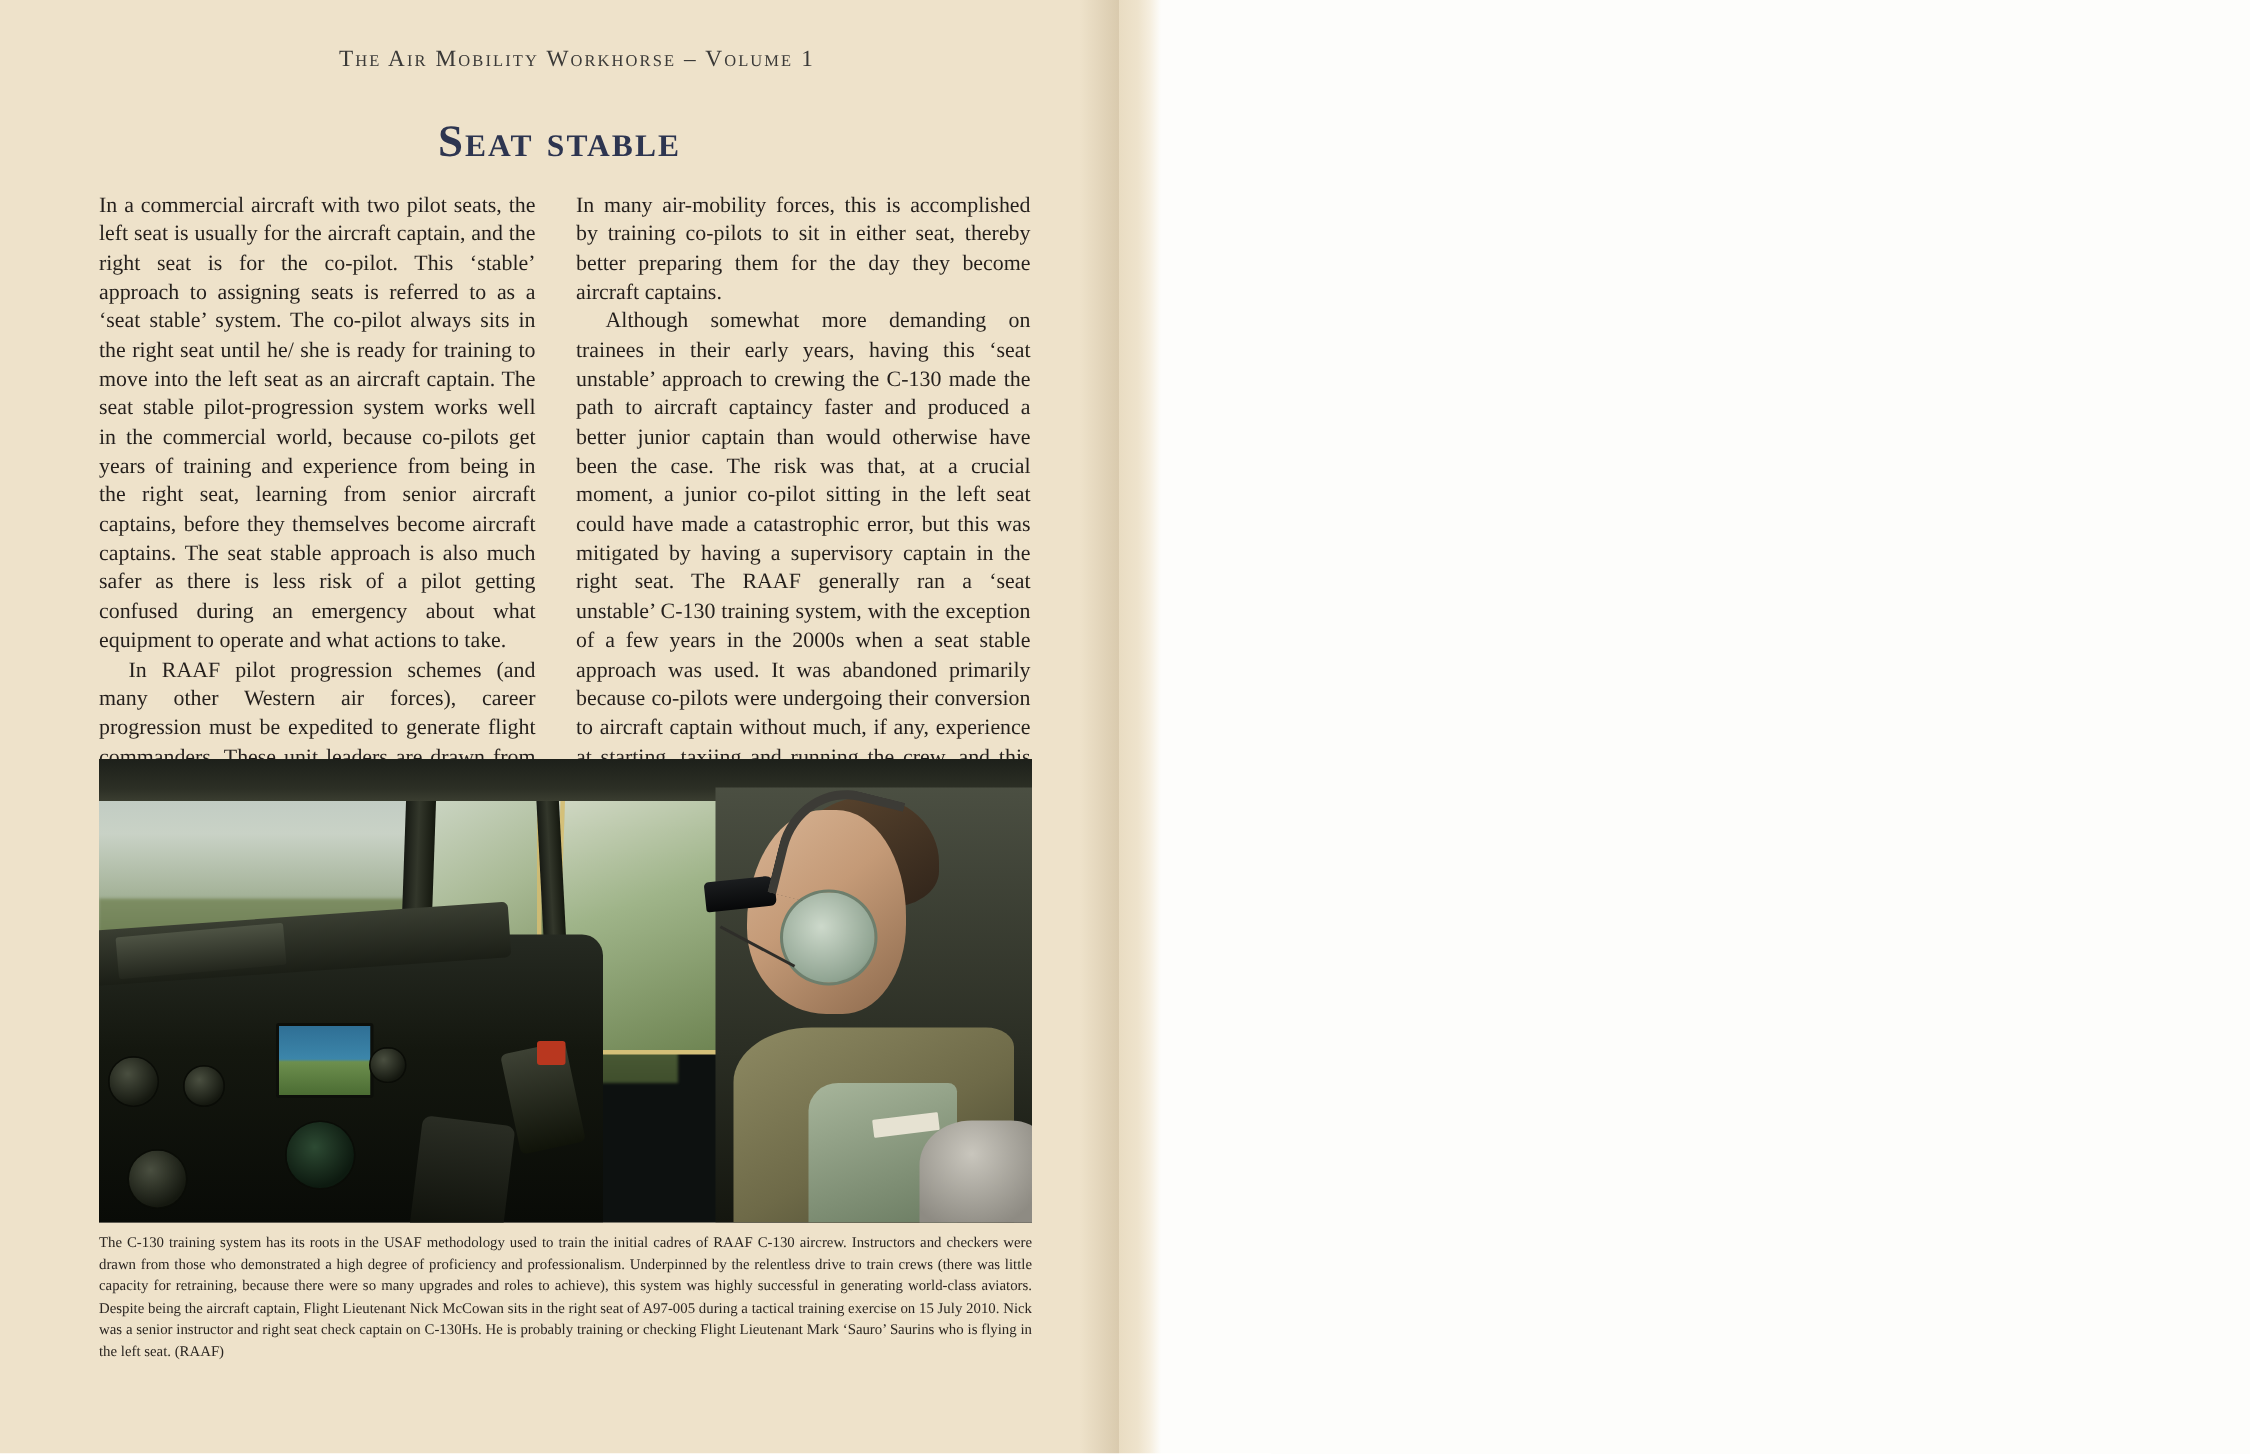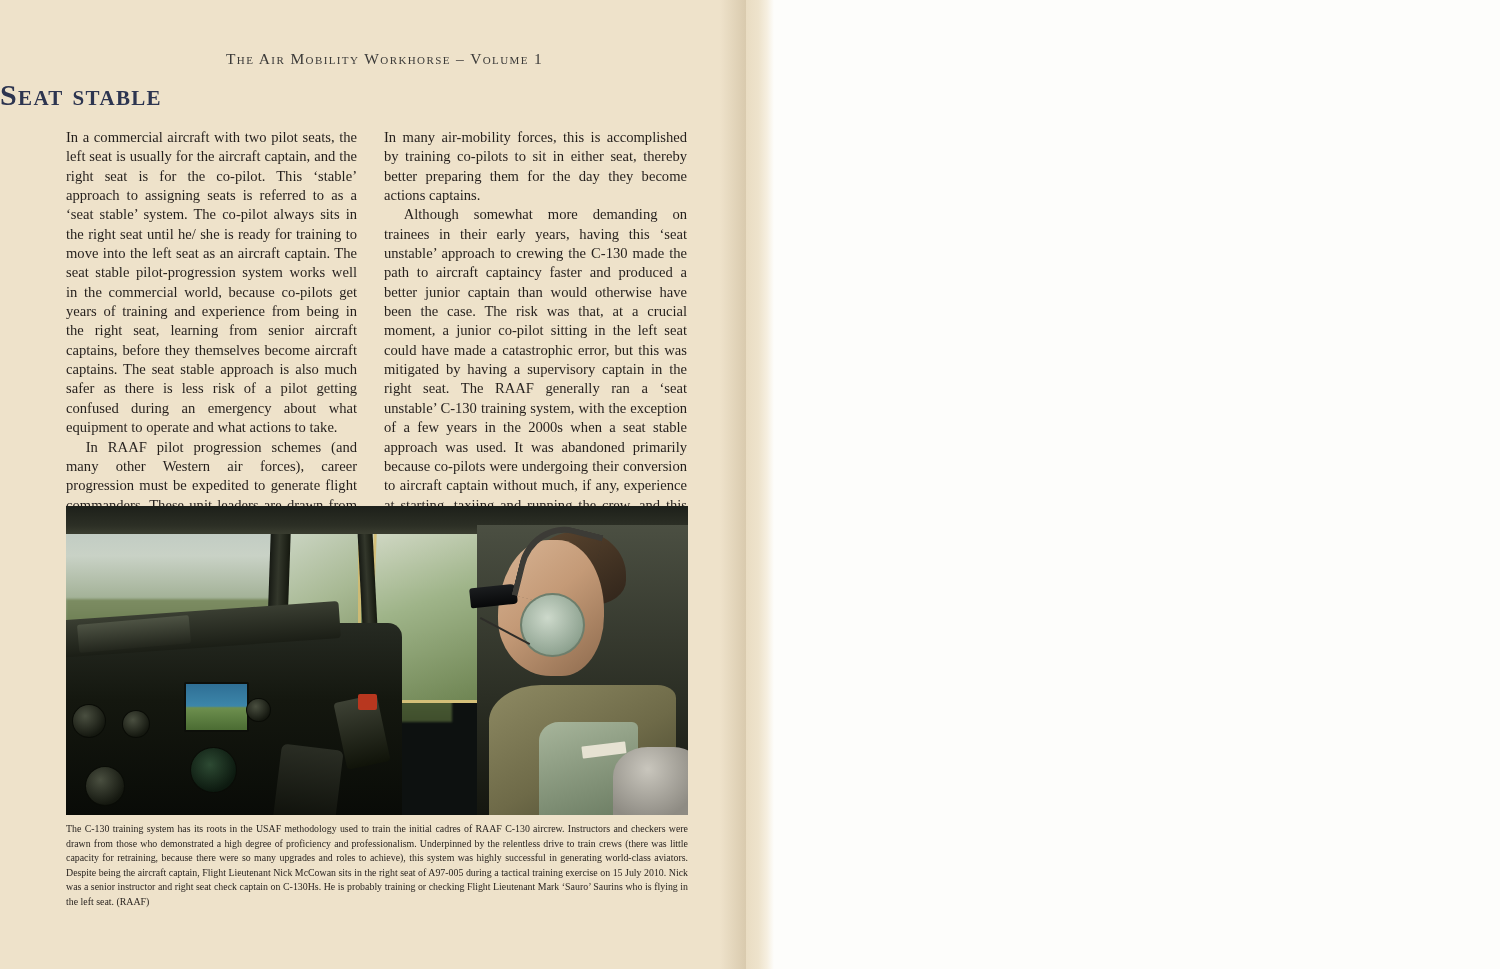--- a/index.html
+++ b/index.html
@@ -54,27 +54,28 @@
 
   
   .running-head {
     position: absolute;
     font-family: "Liberation Serif", "DejaVu Serif", serif;
     font-variant: small-caps;
     letter-spacing: 0.09em;
     color: #3b3a38;
     white-space: nowrap;
   }
-  .rh-left  { left: 226px;  top: 31px;  font-size: 15.5px; margin-top: 19px; }
+  .rh-left  { left: 226px;  top: 31px;  font-size: 15.5px; }
 
   
   .section-title {
     position: absolute;
     left: 0; right: 0;
     top: 78px;
+    text-align: center;
     font-family: "Liberation Serif", "DejaVu Serif", serif;
     font-variant: small-caps;
     font-size: 30px;
     letter-spacing: 0.045em;
     color: #2d3550;
   }
 
   
   .col {
     position: absolute;
@@ -275,21 +276,21 @@
     <div class="running-head rh-left">The Air Mobility Workhorse – Volume 1</div>
 
     <h1 class="section-title">Seat stable</h1>
 
     <div class="col l-col-1">
       <p>In a commercial aircraft with two pilot seats, the left seat is usually for the aircraft captain, and the right seat is for the co-pilot. This ‘stable’ approach to assigning seats is referred to as a ‘seat stable’ system. The co-pilot always sits in the right seat until he/ she is ready for training to move into the left seat as an aircraft captain. The seat stable pilot-progression system works well in the commercial world, because co-pilots get years of training and experience from being in the right seat, learning from senior aircraft captains, before they themselves become aircraft captains. The seat stable approach is also much safer as there is less risk of a pilot getting confused during an emergency about what equipment to operate and what actions to take.</p>
       <p><span>In RAAF pilot progression schemes (and many other Western air forces), career progression must be expedited to generate flight commanders. These unit leaders are drawn from senior pilots or navigators before their ‘return of service obligation’ expires.</span><sup>68</sup></p>
     </div>
 
     <div class="col l-col-2">
-      <p>In many air-mobility forces, this is accomplished by training co-pilots to sit in either seat, thereby better preparing them for the day they become actions captains.</p>
+      <p>In many air-mobility forces, this is accomplished by training co-pilots to sit in either seat, thereby better preparing them for the day they become aircraft captains.</p>
       <p><span>Although somewhat more demanding on trainees in their early years, having this ‘seat unstable’ approach to crewing the C-130 made the path to aircraft captaincy faster and produced a better junior captain than would otherwise have been the case. The risk was that, at a crucial moment, a junior co-pilot sitting in the left seat could have made a catastrophic error, but this was mitigated by having a supervisory captain in the right seat. The RAAF generally ran a ‘seat unstable’ C-130 training system, with the exception of a few years in the 2000s when a seat stable approach was used. It was abandoned primarily because co-pilots were undergoing their conversion to aircraft captain without much, if any, experience at starting, taxiing and running the crew, and this was difficult to achieve when the course was very short.</span><sup>69</sup></p>
     </div>
 
     <div class="photo-cockpit" aria-label="Colour photograph inside a C-130 flight deck: a pilot wearing sunglasses and a green headset sits in the right seat with instrument panels and sunlit cockpit windows.">
       <div class="ck-sky"></div>
       <div class="ck-ground"></div>
       <div class="ck-glare"></div>
       <div class="ck-windowA"></div>
       <div class="ck-windowB"></div>
       <div class="ck-post ck-post-a"></div>

